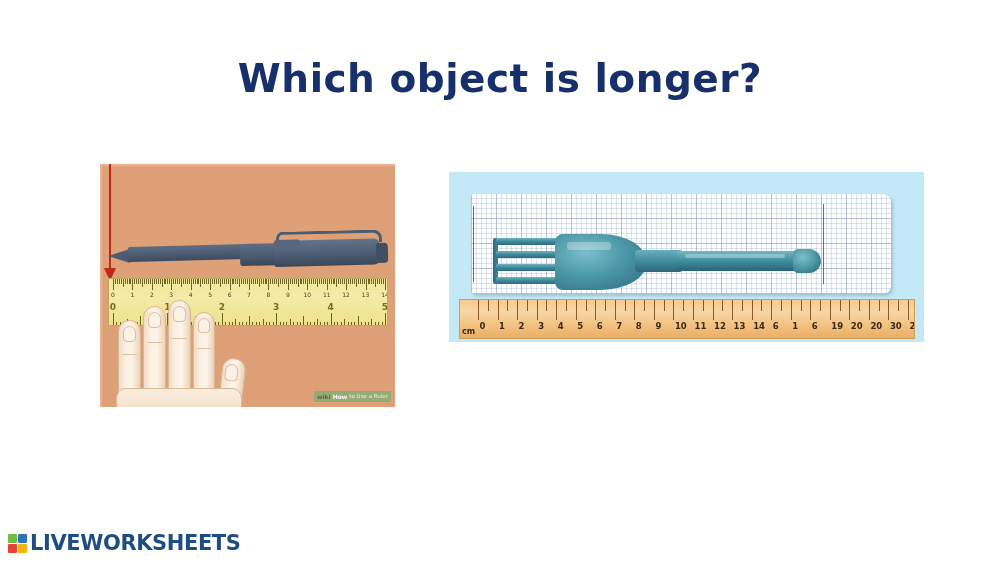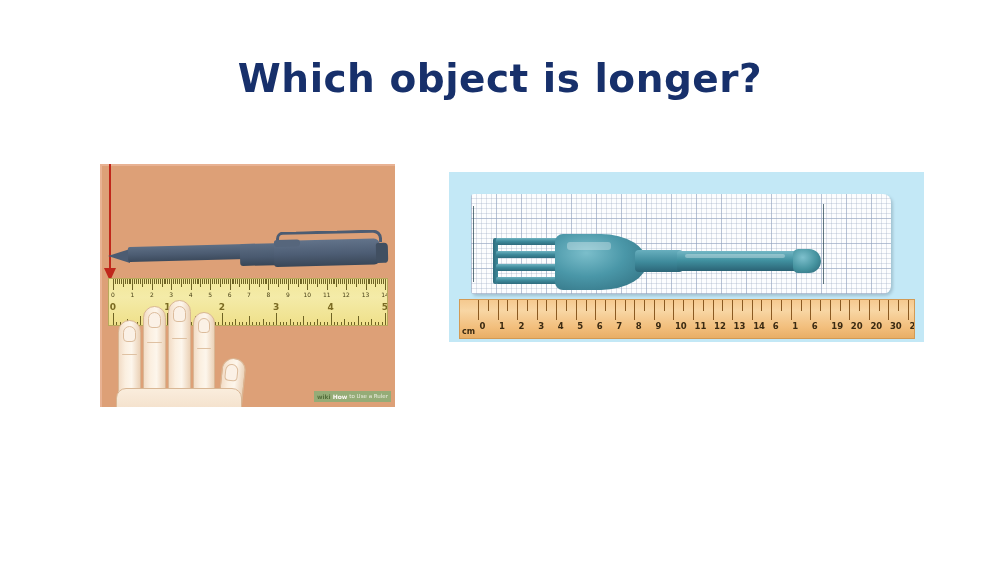--- a/index.html
+++ b/index.html
@@ -768,14 +768,23 @@
         <div class="tick" style="left: 418.68px; top: 0px; height: 11px;"></div>
         <div class="num" style="left: 410.41px; top: 22px;">20</div>
         <div class="tick" style="left: 428.45px; top: 0px; height: 20px;"></div>
         <div class="tick" style="left: 438.23px; top: 0px; height: 11px;"></div>
         <div class="num" style="left: 429.95px; top: 22px;">30</div>
         <div class="tick" style="left: 448px; top: 0px; height: 20px;"></div>
         <div class="num" style="left: 449.5px; top: 22px;">22</div>
       </div>
   </div>
 
+  <div id="footer-logo">
+    <div id="logo-grid">
+      <span style="background: rgb(109, 190, 69);"></span>
+      <span style="background: rgb(46, 117, 182);"></span>
+      <span style="background: rgb(232, 65, 58);"></span>
+      <span style="background: rgb(242, 183, 5);"></span>
+    </div>
+    <div id="logo-text">LIVEWORKSHEETS</div>
+  </div>
 
 </div>
 
 </body></html>

